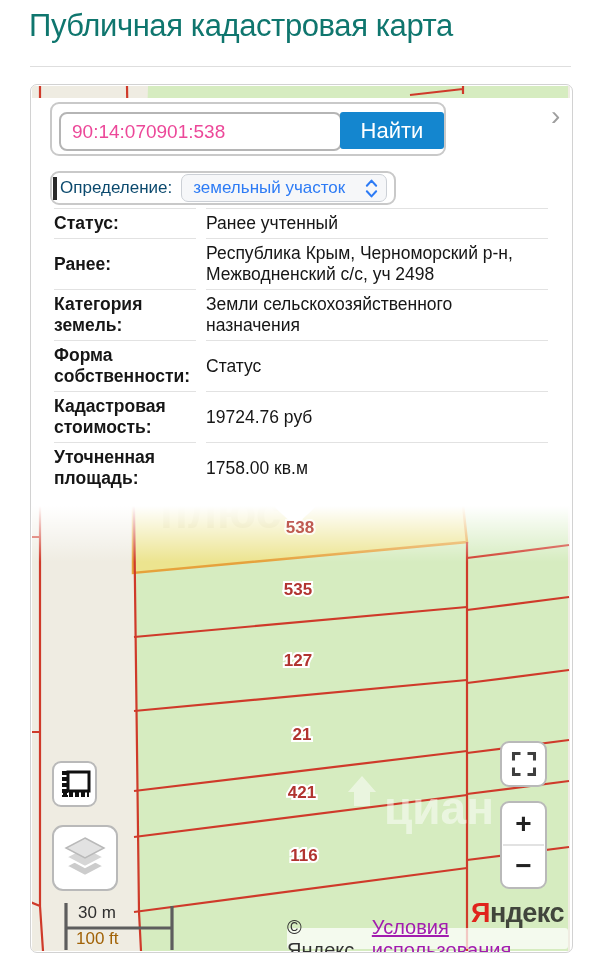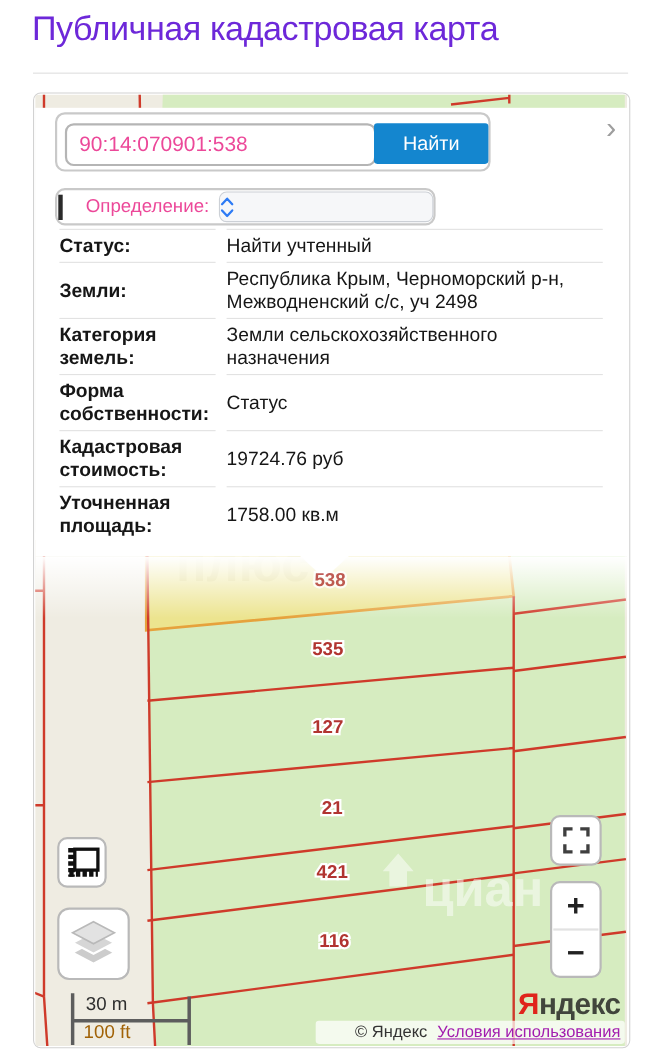--- a/index.html
+++ b/index.html
@@ -1,43 +1,43 @@
 <!DOCTYPE html>
 <html><head>
 <meta charset="utf-8">
 <style>
   html,body{margin:0;padding:0;background:#fff;}
   body{width:600px;height:960px;position:relative;overflow:hidden;
        font-family:"Liberation Sans", sans-serif;-webkit-font-smoothing:antialiased;}
   .abs{position:absolute;}
 
   
-  #page-title{left:29px;top:8px;font-size:31px;letter-spacing:-.4px;color:#6d28d9;font-weight:500;}
+  #page-title{left:29px;top:8px;font-size:31px;letter-spacing:-.4px;color:#0f766e;font-weight:500;}
   #title-rule{left:30px;top:66px;width:541px;height:1px;background:#dedede;}
 
   
   #card{left:30px;top:84px;width:543px;height:869px;background:#fff;
         border:1.5px solid #d2d2d2;border-radius:7px;overflow:hidden;box-sizing:border-box;}
   #map-wrap{left:1px;top:1px;width:538px;height:865px;}
   #map-wrap svg{display:block;}
 
   
   #panel{left:1px;top:13px;width:538px;height:393px;background:#fff;overflow:hidden;}
 
   #search-box{left:18px;top:4px;width:396px;height:54px;border:2px solid #c9c9c9;border-radius:9px;background:#fff;box-sizing:border-box;}
   #search-input{left:7px;top:8px;width:268px;height:35px;border:2px solid #b5b5b5;border-radius:8px;
                 font-size:19px;color:#ec4899;padding:0 0 0 11px;font-family:"Liberation Sans",sans-serif;outline:none;box-sizing:content-box;}
   #find-btn{left:288px;top:8px;width:104px;height:37px;background:#1486cf;color:#fff;border:none;border-radius:3px;
-            font-size:18px;font-family:"Liberation Sans",sans-serif;cursor:pointer;}
+            font-size:22px;font-family:"Liberation Sans",sans-serif;cursor:pointer;}
   #collapse-chevron{left:519px;top:4px;font-size:28px;color:#9e9e9e;line-height:28px;}
 
   #def-box{left:18px;top:73px;width:346px;height:34px;border:2px solid #c9c9c9;border-radius:9px;
            box-sizing:border-box;display:flex;align-items:center;background:#fff;}
   #cursor-bar{left:1px;top:4px;width:3.5px;height:23px;background:#2a2a2a;}
-  #def-label{margin-left:26px;font-size:17px;color:#ec4899;}
+  #def-label{margin-left:8px;font-size:17px;color:#0c4a6e;}
   #def-select{margin-left:9px;height:28px;width:206px;background:#f6f7f9;border:1.5px solid #ccd0d6;border-radius:7px;
               display:flex;align-items:center;box-sizing:border-box;cursor:pointer;}
   #def-select span{margin-left:11px;font-size:17px;color:#2d7bf5;flex:1;}
   #def-select svg{margin-right:8px;}
 
   table#details{position:absolute;left:12px;top:110px;width:514px;border-collapse:separate;border-spacing:10px 0;}
   #details th,#details td{font-size:17.5px;line-height:21px;color:#161616;text-align:left;vertical-align:middle;
                           padding:4px 0 4px 0;border-bottom:1.5px solid #e2e2e2;}
   #details tr.first th,#details tr.first td{border-top:1.5px solid #e2e2e2;}
   #details th{font-weight:bold;width:142px;}
@@ -57,21 +57,21 @@
   
   #scalebar{left:9px;top:817px;width:112px;height:52px;margin-left:24px;}
   #scale-metric{left:14px;top:1px;font-size:17px;color:#2e2e2e;}
   #scale-imperial{left:12px;top:27px;font-size:17px;color:#a16207;}
 
   
   #yandex-logo{left:440px;top:813px;font-size:27px;font-weight:600;letter-spacing:-.5px;cursor:pointer;}
   #yandex-logo .ya{color:#e0241b;}
   #yandex-logo .rest{color:#41453c;}
   #attribution{left:256px;top:843px;width:281px;height:21px;background:rgba(255,255,255,.72);border-radius:3px;
-               display:flex;align-items:center;justify-content:flex-end;font-size:15px;color:#333;}
+               display:flex;align-items:center;justify-content:space-between;font-size:20px;color:#333;}
   #attribution .terms{text-decoration:underline;margin:0 4px 0 9px;cursor:pointer;color:#a21caf;}
 </style>
 </head>
 <body>
 
 <div class="abs" id="page-title">Публичная кадастровая карта</div>
 <div class="abs" id="title-rule"></div>
 
 <div class="abs" id="card">
 
@@ -187,35 +187,36 @@
     <div class="abs" id="search-box">
       <input class="abs" id="search-input" type="text" value="90:14:070901:538" style="">
       <button class="abs" id="find-btn">Найти</button>
     </div>
     <div class="abs" id="collapse-chevron">›</div>
 
     <div class="abs" id="def-box">
       <div class="abs" id="cursor-bar"></div>
       <span id="def-label">Определение:</span>
       <div id="def-select">
+        <span>земельный участок</span>
         <svg width="13" height="21" viewBox="0 0 14 22" fill="none" stroke="#2d7bf5" stroke-width="2.2" stroke-linecap="round" stroke-linejoin="round">
           <path d="M2,8 L7,2.5 L12,8"></path>
             <path d="M2,14 L7,19.5 L12,14"></path>
         </svg>
       </div>
     </div>
 
     <table id="details">
       <tbody>
           <tr class="first">
         <th>Статус:</th>
-        <td>Найти учтенный</td>
-      </tr>
-      <tr>
-        <th>Земли:</th>
+        <td>Ранее учтенный</td>
+      </tr>
+      <tr>
+        <th>Ранее:</th>
         <td>Республика Крым, Черноморский р-н, Межводненский с/с, уч 2498</td>
       </tr>
       <tr>
         <th>Категория земель:</th>
         <td>Земли сельскохозяйственного назначения</td>
       </tr>
       <tr>
         <th>Форма собственности:</th>
         <td>Статус</td>
       </tr>

